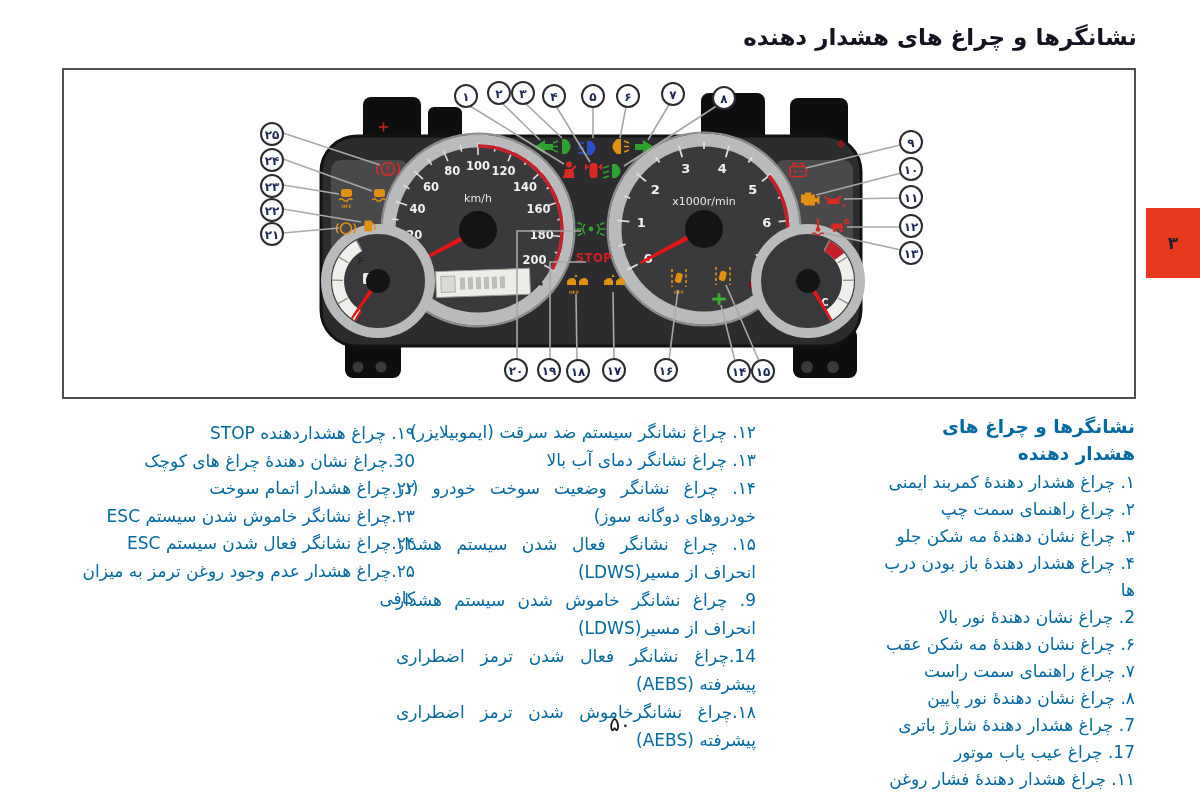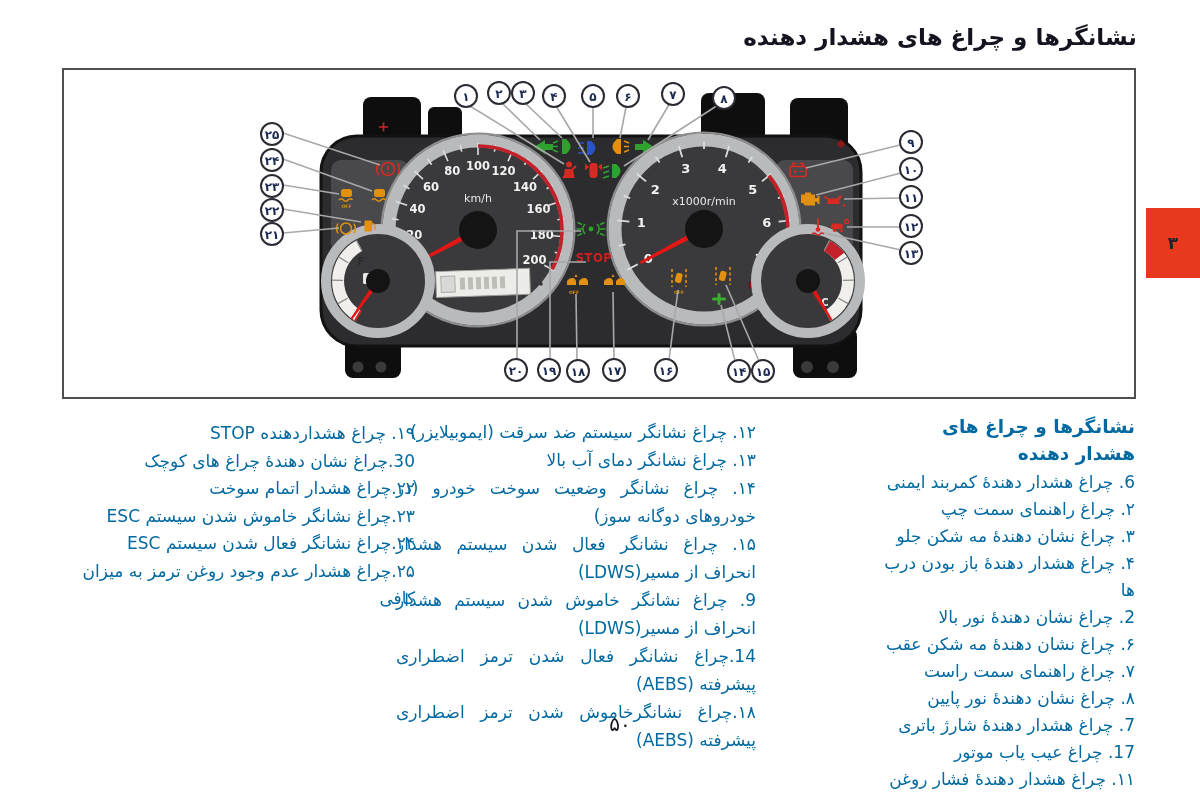--- a/index.html
+++ b/index.html
@@ -448,21 +448,21 @@
     <g>
           <circle cx="208" cy="64" r="11" fill="#fff" stroke="#2a2a33" stroke-width="2"></circle>
           <text x="208" y="68.5" fill="#1c2a52">۲۵</text>
         </g>
   </g>
 </svg>
 </div>
 
 <div class="abs legend-col" id="col-right">
   <div class="hdr">نشانگرها و چراغ های هشدار دهنده</div>
-  <div class="li">6. چراغ هشدار دهندهٔ کمربند ایمنی</div>
+  <div class="li">۱. چراغ هشدار دهندهٔ کمربند ایمنی</div>
   <div class="li">۲. چراغ راهنمای سمت چپ</div>
   <div class="li">۳. چراغ نشان دهندهٔ مه شکن جلو</div>
   <div class="li">۴. چراغ هشدار دهندهٔ باز بودن درب ها</div>
   <div class="li">2. چراغ نشان دهندهٔ نور بالا</div>
   <div class="li">۶. چراغ نشان دهندهٔ مه شکن عقب</div>
   <div class="li">۷. چراغ راهنمای سمت راست</div>
   <div class="li">۸. چراغ نشان دهندهٔ نور پایین</div>
   <div class="li">7. چراغ هشدار دهندهٔ شارژ باتری</div>
   <div class="li">17. چراغ عیب یاب موتور</div>
   <div class="li">۱۱. چراغ هشدار دهندهٔ فشار روغن موتور</div>

